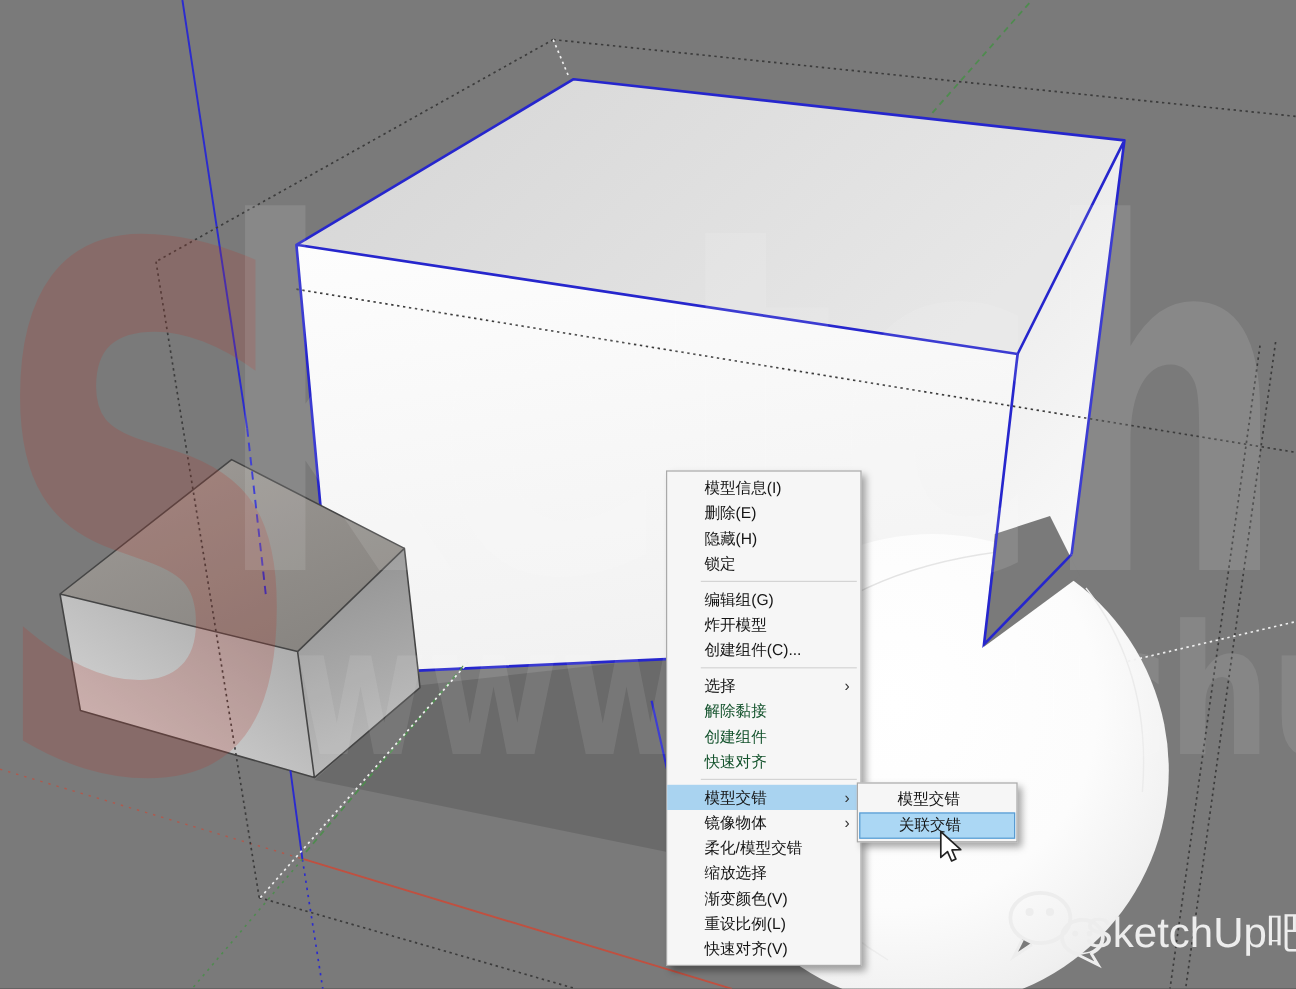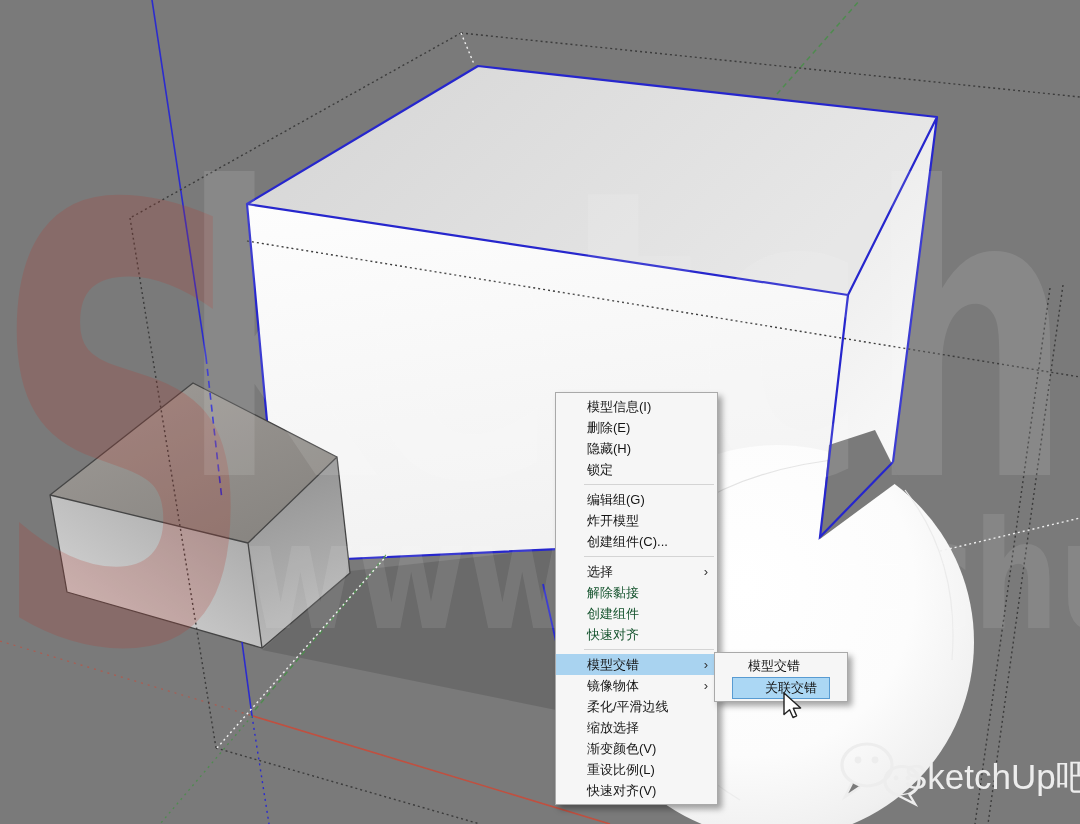--- a/index.html
+++ b/index.html
@@ -22,21 +22,21 @@
   .menu-sep{height:1px;background:#d4d4d4;margin:4px 3px 4px 28px;}
 
   .submenu{
     position:absolute;left:714px;top:652px;width:134px;box-sizing:border-box;
     background:#f6f6f6;border:1px solid #a9a9a9;padding:2px 0;
     box-shadow:4px 4px 6px rgba(0,0,0,.35);
     font-size:13px;color:#151515;z-index:11;cursor:default;
   }
   .submenu .menu-item{height:22px;line-height:22px;padding-left:33px;}
   .submenu .menu-item.highlighted{
-    background:#abd7f4;border:1px solid #589bd2;margin:0 17px;
+    background:#abd7f4;border:1px solid #589bd2;margin:0 1px;
     height:20px;line-height:20px;padding-left:32px;
   }
   #cursor{position:absolute;left:781px;top:691px;z-index:20;}
 </style>
 </head>
 <body>
 
 <div class="stage">
 
   <svg id="scene" width="1080" height="824" viewBox="0 0 1080 824">
@@ -160,21 +160,21 @@
       <div class="menu-item"><span>炸开模型</span></div>
       <div class="menu-item"><span>创建组件(C)...</span></div>
       <div class="menu-sep"></div>
       <div class="menu-item"><span>选择</span><span class="arrow">›</span></div>
       <div class="menu-item disabled"><span>解除黏接</span></div>
       <div class="menu-item disabled"><span>创建组件</span></div>
       <div class="menu-item disabled"><span>快速对齐</span></div>
       <div class="menu-sep"></div>
       <div class="menu-item highlighted"><span>模型交错</span><span class="arrow">›</span></div>
       <div class="menu-item"><span>镜像物体</span><span class="arrow">›</span></div>
-      <div class="menu-item"><span>柔化/平滑边线</span></div>
+      <div class="menu-item"><span>柔化/模型交错</span></div>
       <div class="menu-item"><span>缩放选择</span></div>
       <div class="menu-item"><span>渐变颜色(V)</span></div>
       <div class="menu-item"><span>重设比例(L)</span></div>
       <div class="menu-item"><span>快速对齐(V)</span></div>
     </div>
 
   <div class="submenu">
       <div class="menu-item"><span>模型交错</span></div>
       <div class="menu-item highlighted"><span>关联交错</span></div>
     </div>

